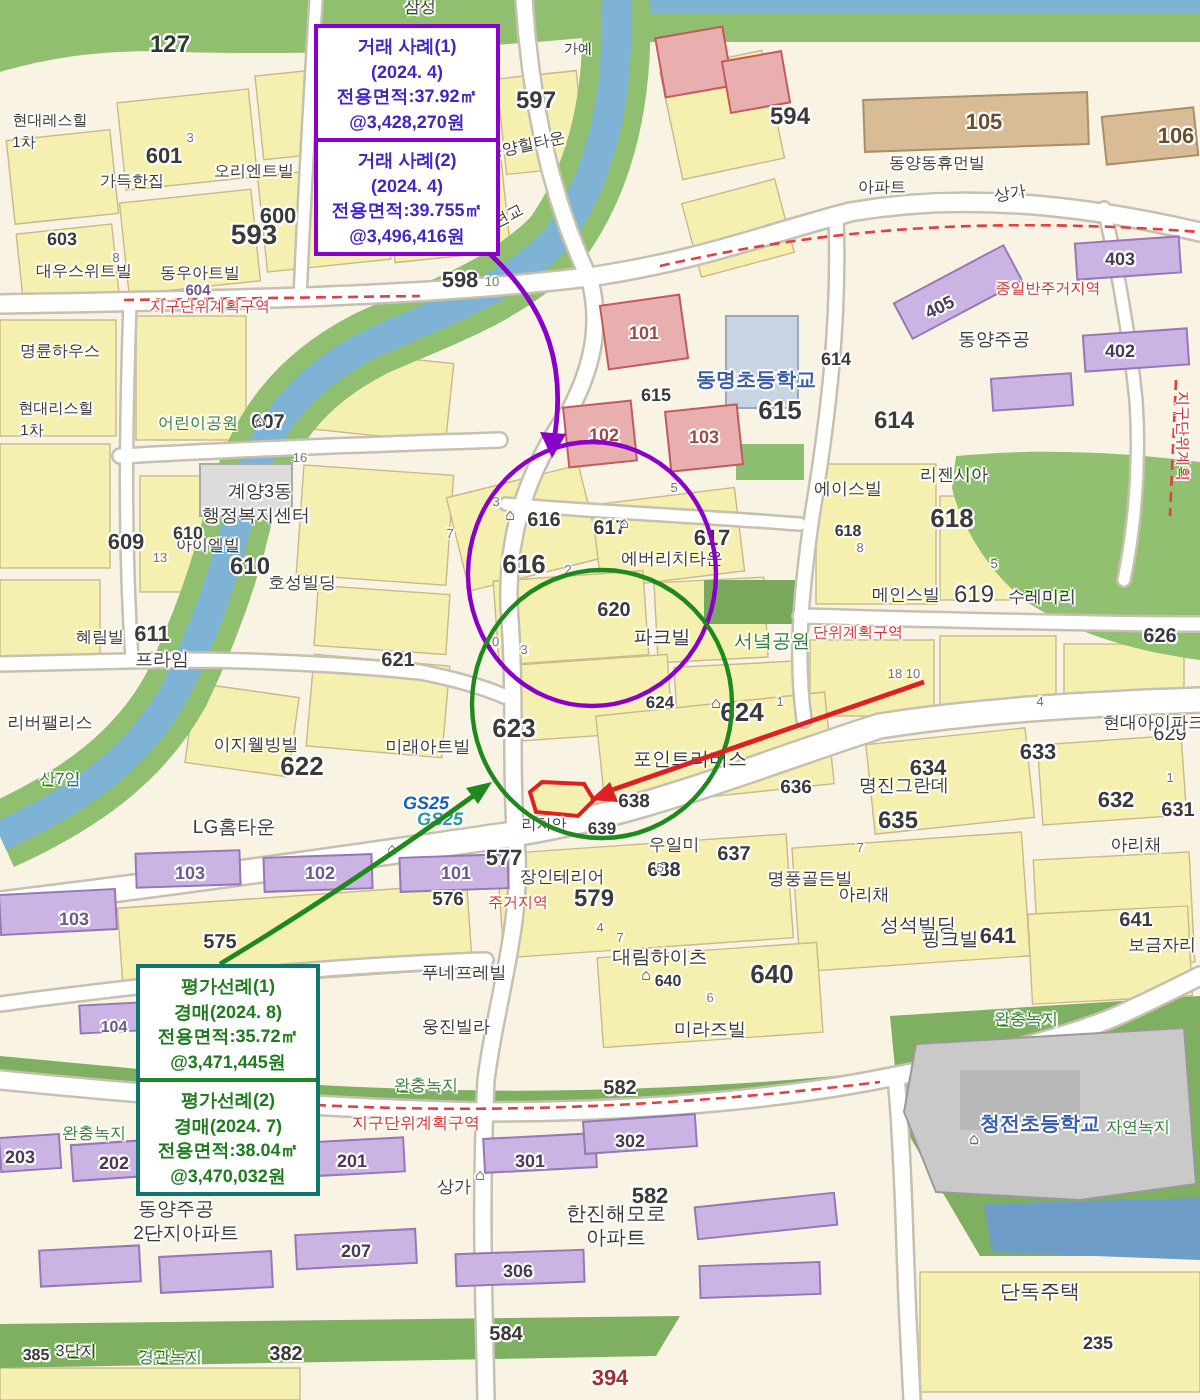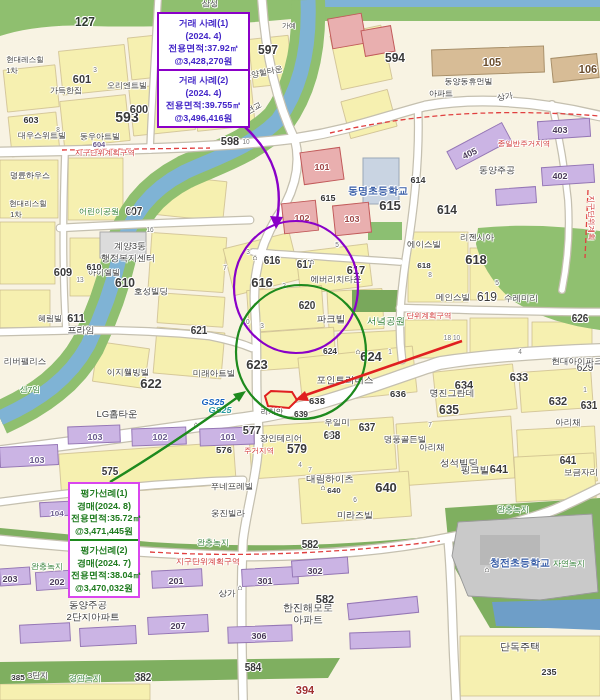--- a/index.html
+++ b/index.html
@@ -9,21 +9,21 @@
   #labels{position:absolute;left:0;top:0;width:600px;height:700px;z-index:10;pointer-events:none;}
   .map-label{position:absolute;transform:translate(-50%,-50%);white-space:nowrap;line-height:1;
     text-shadow:-1px 0 0 #fff,1px 0 0 #fff,0 -1px 0 #fff,0 1px 0 #fff,-1px -1px 0 #fff,1px 1px 0 #fff;}
   #overlay{position:absolute;left:0;top:0;z-index:20;pointer-events:none;}
   .callout{position:absolute;background:#fff;text-align:center;z-index:30;font-weight:bold;box-sizing:border-box;}
   .callout .sec{padding:3px 1px 2px 1px;}
   .callout .sec+.sec{border-top:2px solid;}
   .callout .ln{font-size:9px;line-height:12.5px;white-space:nowrap;}
   #sale-callout{left:157px;top:12px;width:93px;border:2px solid #8A00C8;color:#4326C8;}
   #sale-callout .sec+.sec{border-color:#8A00C8;}
-  #appraisal-callout{left:68px;top:482px;width:72px;border:2px solid #d946ef;color:#1E7B1E;}
+  #appraisal-callout{left:68px;top:482px;width:92px;border:2px solid #0f766e;color:#1E7B1E;}
   #appraisal-callout .sec+.sec{border-color:#1E8A1E;}
   #subject-callout{left:461px;top:315px;width:58px;height:29px;border:2px solid #E02020;color:#E02020;
     font-size:12.5px;line-height:25px;letter-spacing:4px;}
 </style>
 </head>
 <body>
 
 <div id="stage">
 
   <svg id="basemap" width="600" height="700" viewBox="0 0 600 700">

